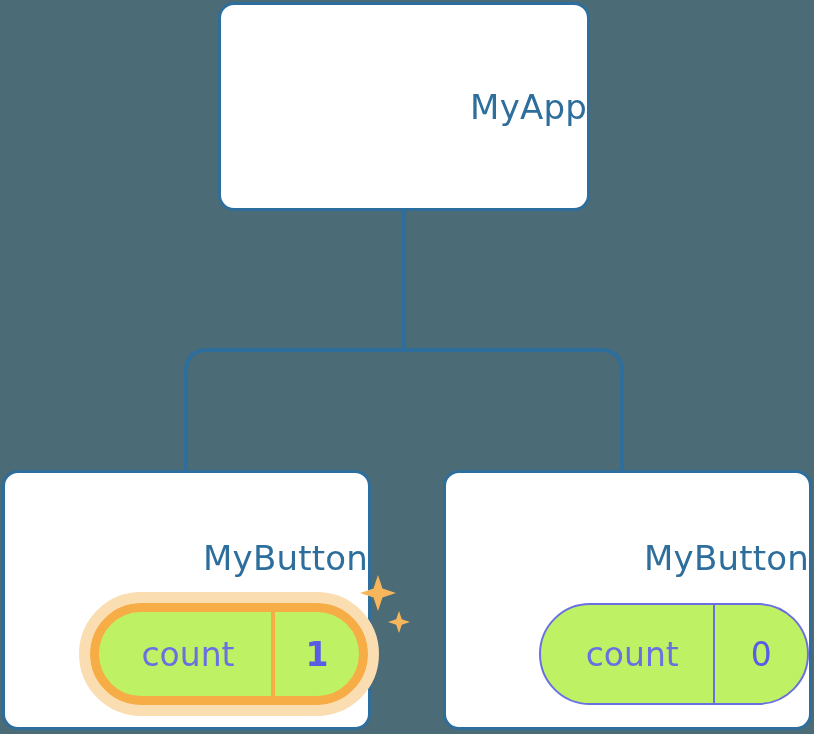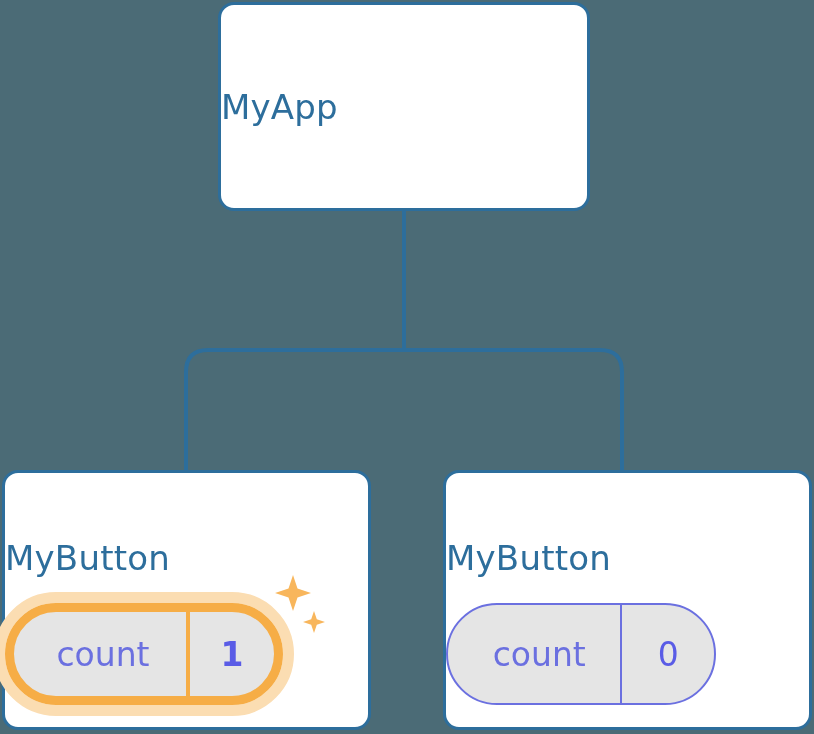--- a/index.html
+++ b/index.html
@@ -35,21 +35,21 @@
   
   .node {
     position: absolute;
     z-index: 2;
     box-sizing: border-box;
     background: #ffffff;
     border: 3px solid #2d6e9c;
     border-radius: 16px;
     display: flex;
     flex-direction: column;
-    align-items: flex-start;
+    align-items: flex-end;
   }
 
   .node-title {
     color: #2d6e9c;
     font-size: 34px;
     font-weight: 400;
     letter-spacing: 0.2px;
     line-height: 1;
     white-space: nowrap;
   }
@@ -85,21 +85,21 @@
     display: flex;
     align-items: center;
     justify-content: center;
   }
 
   .pill {
     position: relative;
     box-sizing: border-box;
     display: flex;
     align-items: stretch;
-    background: #e5e5e5;
+    background: #bef264;
     border-radius: 999px;
     overflow: hidden;
   }
 
   .pill-cell {
     display: flex;
     align-items: center;
     justify-content: center;
     box-sizing: border-box;
     white-space: nowrap;

